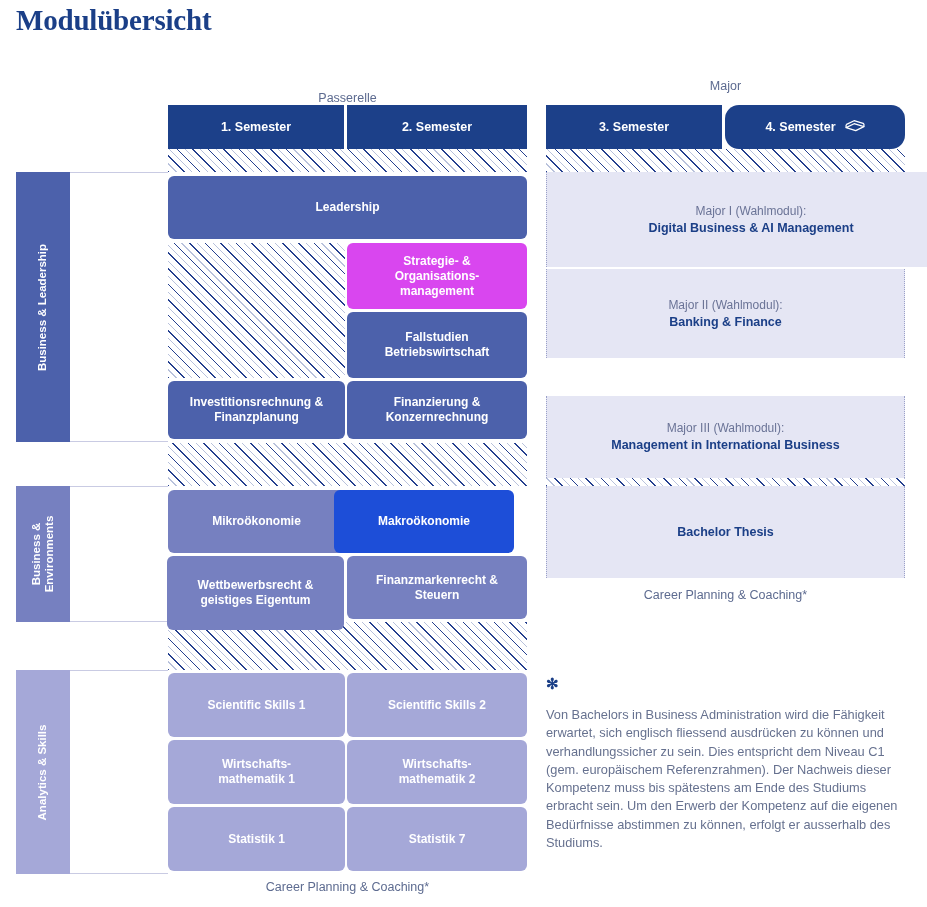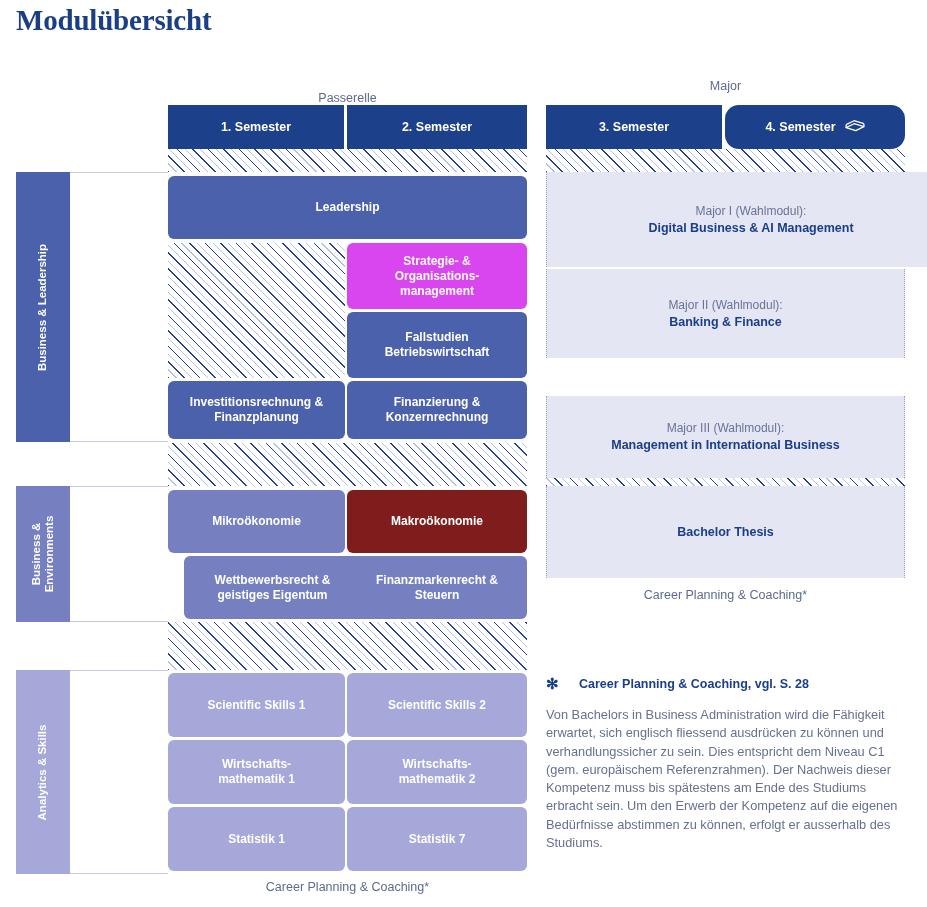--- a/index.html
+++ b/index.html
@@ -223,24 +223,24 @@
 </div>
 
 <div class="band-strip" style="top:486px; height:136px; background:#7680c0;">
   <span style="white-space:pre;">Business &amp;<br>Environments</span>
 </div>
 <div class="band-gap" style="top:486px; height:136px;"></div>
 
 <div class="cell" style="left:168px; top:490px; width:177px; height:63px; background:#7680c0;">
   <span>Mikroökonomie</span>
 </div>
-<div class="cell" style="left:347px; top:490px; width:180px; height:63px; background:#7f1d1d;text-align:right;">
+<div class="cell" style="left:334px; top:490px; width:180px; height:63px; background:#1d4ed8;text-align:right;">
   <span>Makroökonomie</span>
 </div>
-<div class="cell" style="left:184px; top:556px; width:177px; height:63px; background:#7680c0;">
+<div class="cell" style="left:167px; top:556px; width:177px; height:74px; background:#7680c0;">
   <span>Wettbewerbsrecht &amp;<br>geistiges Eigentum</span>
 </div>
 <div class="cell" style="left:347px; top:556px; width:180px; height:63px; background:#7680c0;">
   <span>Finanzmarkenrecht &amp;<br>Steuern</span>
 </div>
 
 <div class="band-strip" style="top:670px; height:204px; background:#a5a8d8;">
   <span>Analytics &amp; Skills</span>
 </div>
 <div class="band-gap" style="top:670px; height:204px;"></div>
@@ -285,18 +285,17 @@
   <div class="thesis-title">Bachelor Thesis</div>
 </div>
 
 <div class="foot-caption" id="foot-right">Career Planning &amp; Coaching*</div>
 <div class="foot-caption" id="foot-left">Career Planning &amp; Coaching*</div>
 
 <div class="legend">
 
   <div class="legend-row">
     <div class="legend-mark">✻</div>
-    <div class="legend-text">Career Planning &amp; Coaching, vgl. S. 28</div>
   </div>
 
 
   <div class="legend-body">Von Bachelors in Business Administration wird die Fähigkeit erwartet, sich englisch fliessend ausdrücken zu können und verhandlungssicher zu sein. Dies entspricht dem Niveau C1 (gem. europäischem Referenzrahmen). Der Nachweis dieser Kompetenz muss bis spätestens am Ende des Studiums erbracht sein. Um den Erwerb der Kompetenz auf die eigenen Bedürfnisse abstimmen zu können, erfolgt er ausserhalb des Studiums.</div>
 </div>
 
 </body></html>

